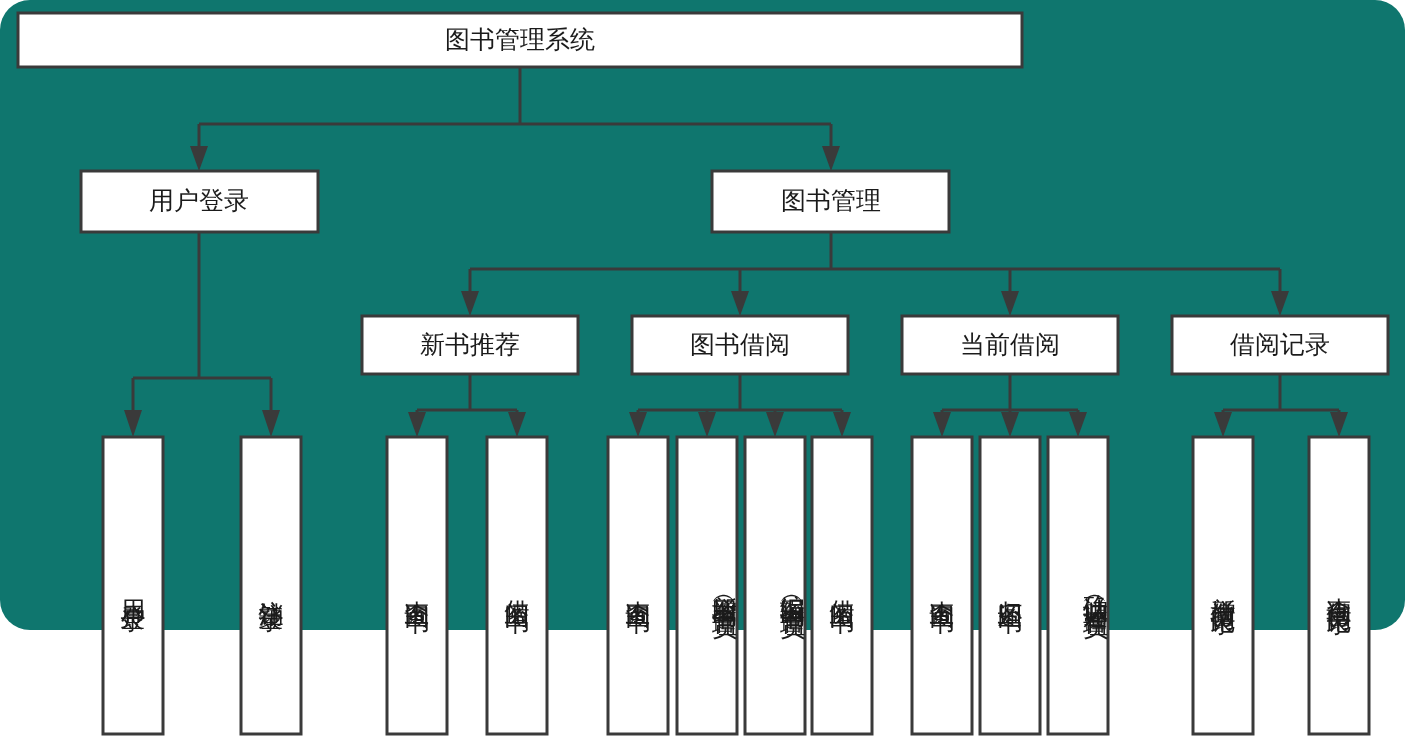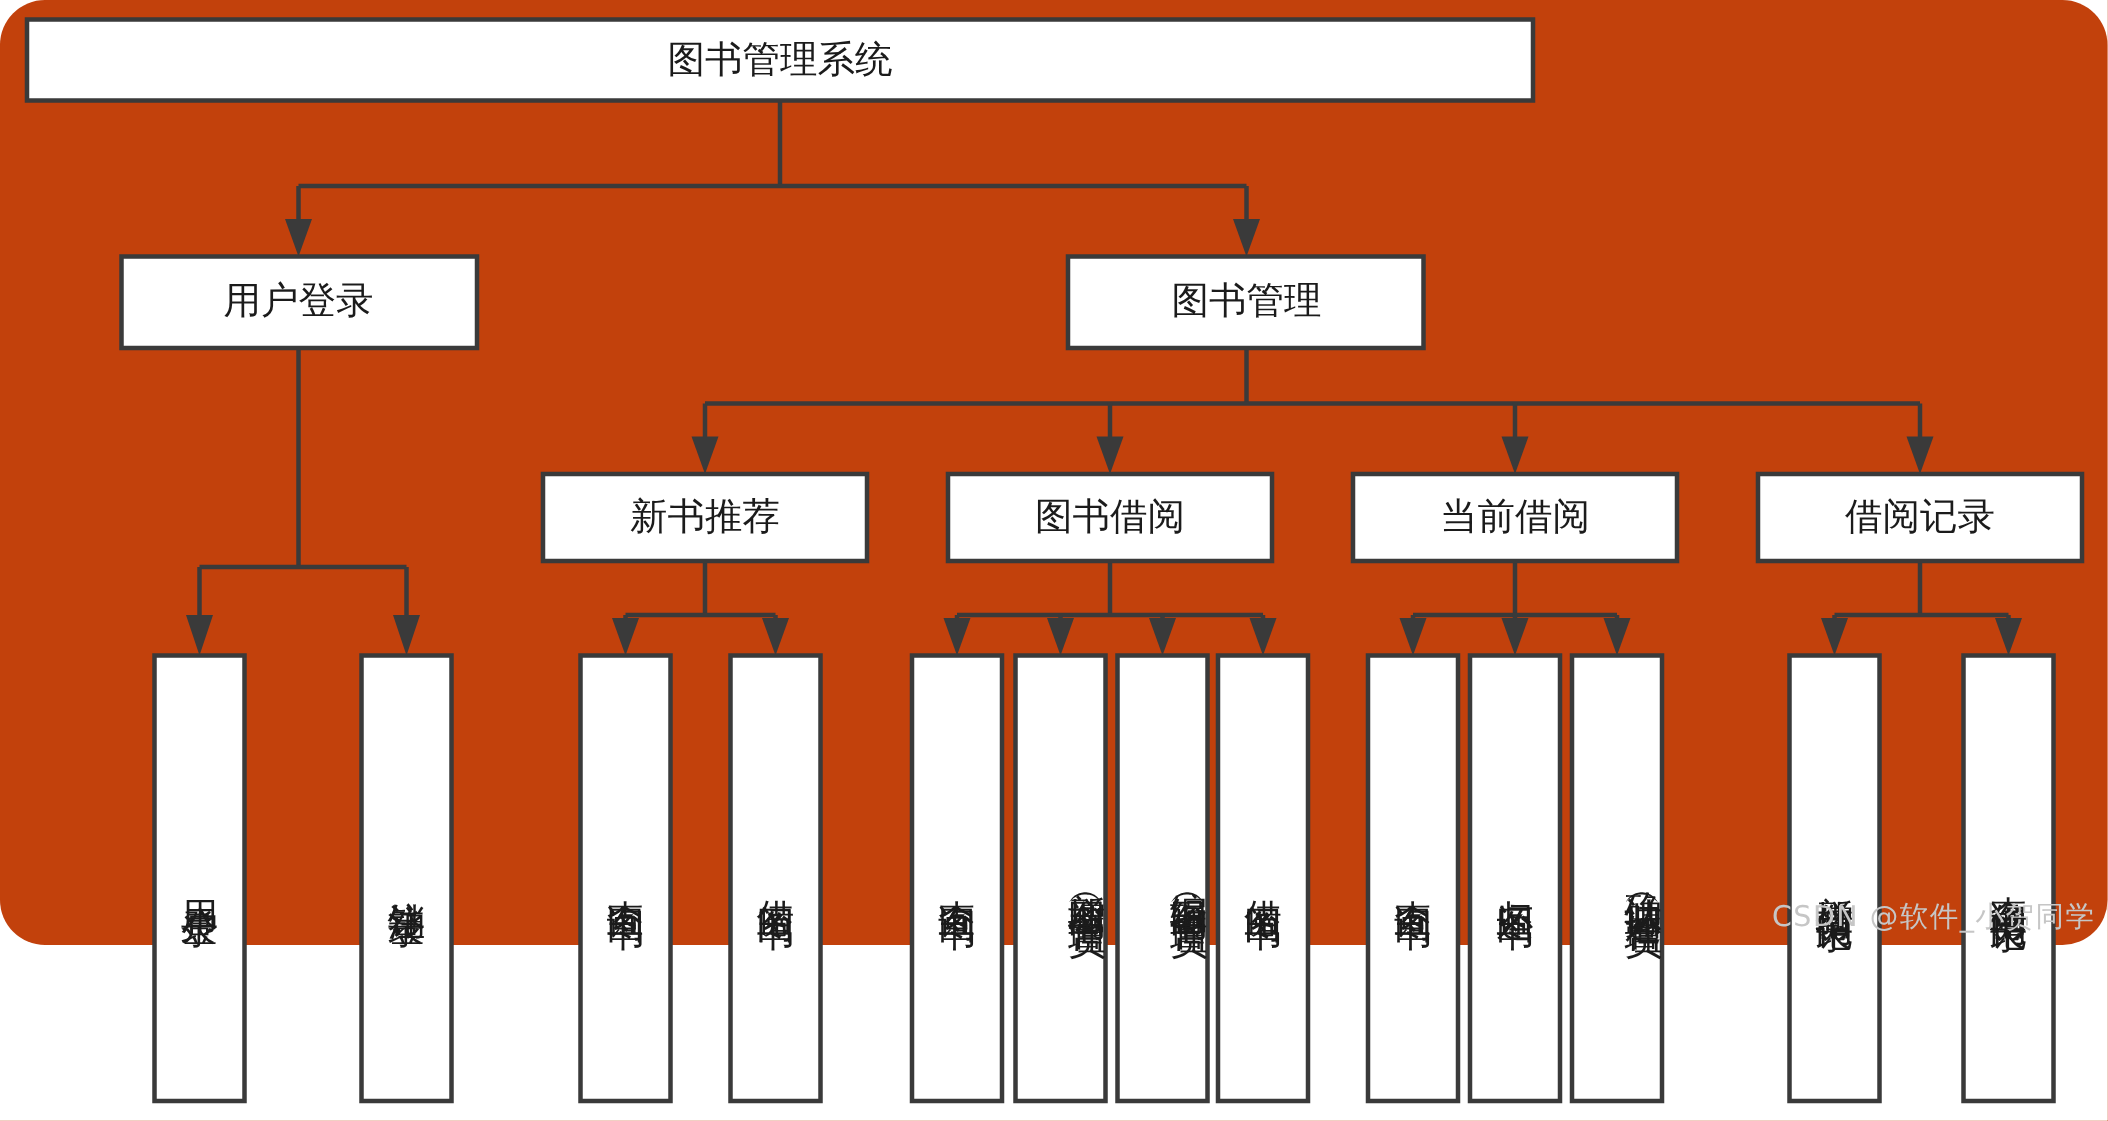--- a/index.html
+++ b/index.html
@@ -10,21 +10,21 @@
   body {
     width: 1405px;
     height: 747px;
     font-family: "DejaVu Sans", "Liberation Sans", sans-serif;
     overflow: hidden;
   }
   #diagram-root {
     position: relative;
     width: 1405px;
     height: 630px;
-    background: #c2410c;
+    background: #0f766e;
     border-radius: 30px;
   }
   svg#flow {
     position: absolute;
     top: 0;
     left: 0;
     width: 1405px;
     height: 747px;
     display: block;
   }
@@ -219,15 +219,14 @@
   <div class="vlabel" style="left:745px; top:437px; width:60px; height:297px; align-items:flex-start; padding-top:6px; box-sizing:border-box;">编辑图书（管理员）</div>
   <div class="vlabel" style="left:812px; top:437px; width:60px; height:297px;">借阅图书</div>
 
   <div class="vlabel" style="left:912px; top:437px; width:60px; height:297px;">查询图书</div>
   <div class="vlabel" style="left:980px; top:437px; width:60px; height:297px;">归还图书</div>
   <div class="vlabel" style="left:1048px; top:437px; width:60px; height:297px; align-items:flex-start; padding-top:6px; box-sizing:border-box;">确认归还（管理员）</div>
 
   <div class="vlabel" style="left:1193px; top:437px; width:60px; height:297px;">新增借阅记录</div>
   <div class="vlabel" style="left:1309px; top:437px; width:60px; height:297px;">查询借阅记录</div>
 
-  <div id="watermark">CSDN @软件_小贺同学</div>
 
 </div>
 
 </body></html>

